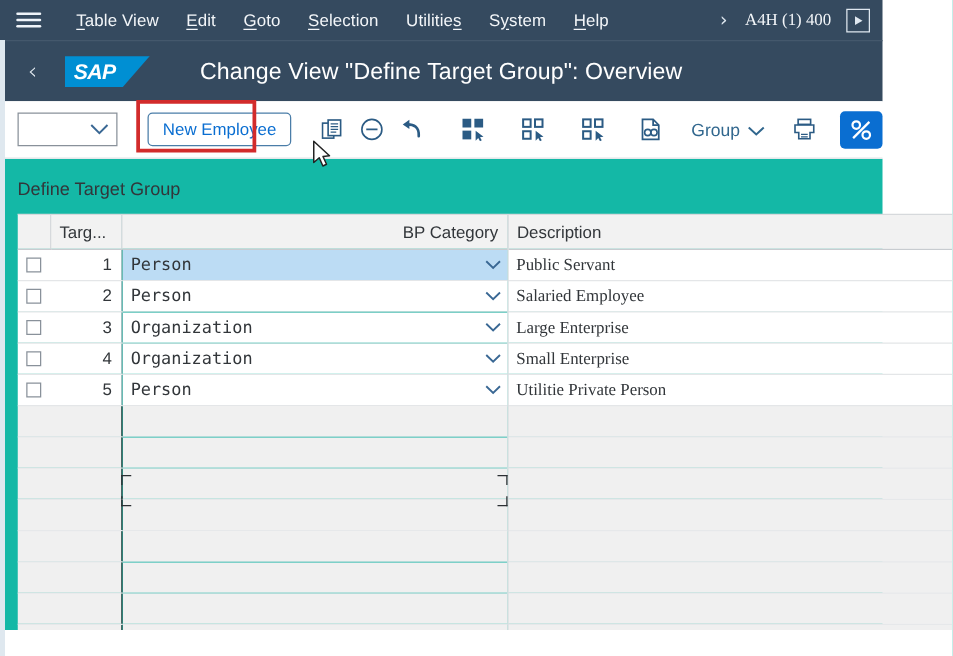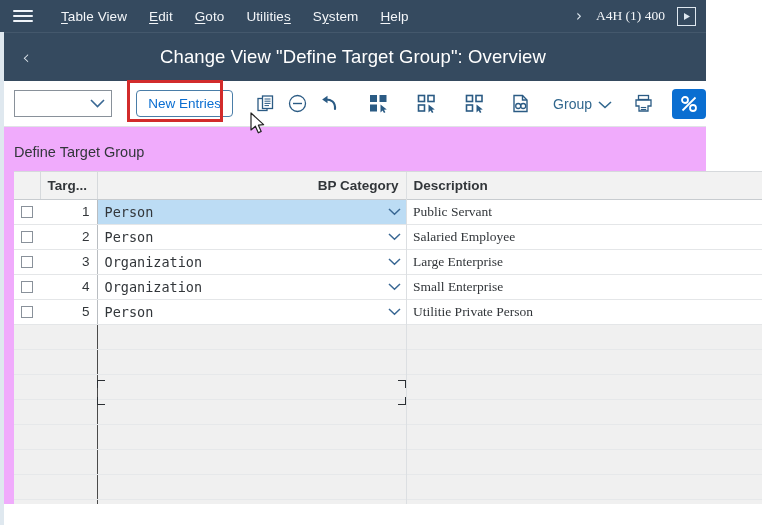--- a/index.html
+++ b/index.html
@@ -110,33 +110,33 @@
     color: #31678e; font-size: 14px; margin-left: 16px; margin-right: 10px;
   }
   .tb-right { margin-left: auto; display: flex; align-items: center; }
   .bluebtn {
     width: 34px; height: 30px; background: #0a6ed1; border-radius: 4px;
     display: flex; align-items: center; justify-content: center;
     color: #fff; cursor: pointer; margin-left: 8px; overflow: hidden;
   }
 
   
-  .content { background: #f0abfc; padding-left: 14px; }
+  .content { background: #14b8a6; padding-left: 14px; }
   .section-title {
     font-size: 14.5px; color: #32363a; padding: 17px 0 11px 0;
   }
 
   
   .tablewrap {
     position: relative; width: 748px; height: 333px; overflow: hidden;
     border-top: 1px solid #d6d9dc;
   }
   table.grid { border-collapse: collapse; width: 748px; table-layout: fixed; }
   table.grid th {
-    background: #f2f2f2; font-weight: bold; font-size: 13.5px; color: #32363a;
+    background: #f2f2f2; font-weight: normal; font-size: 13.5px; color: #32363a;
     text-align: left; height: 27px; padding: 0 7px;
     border-right: 1px solid #d6d9dc; border-bottom: 1px solid #c8ccd0;
     vertical-align: middle;
     margin-left: 33px;
   }
   table.grid th.c-check { width: 26px; padding: 0; }
   table.grid th.c-num { width: 57px; }
   table.grid th.c-cat { width: 309px; text-align: right; }
   table.grid th.c-desc { width: 356px; border-right: none; }
 
@@ -203,52 +203,57 @@
 
   <div class="menubar">
     <div class="hamburger">
       <span></span>
         <span></span>
         <span></span>
     </div>
     <div class="menuitem"><u>T</u>able View</div>
     <div class="menuitem"><u>E</u>dit</div>
     <div class="menuitem"><u>G</u>oto</div>
+    <div class="menuitem"><u>S</u>election</div>
     <div class="menuitem">Utilitie<u>s</u></div>
     <div class="menuitem">S<u>y</u>stem</div>
     <div class="menuitem"><u>H</u>elp</div>
     <div class="menu-right">
       <div class="chev-right">›</div>
       <div class="sysid">A4H (1) 400</div>
       <div class="playbox">
         <svg width="9" height="9" viewBox="0 0 9 9">
             <polygon points="2,1 8,4.5 2,8" fill="#dfe8f0"></polygon>
           </svg>
       </div>
     </div>
   </div>
 
   <div class="titlebar">
     <div class="backchev">‹</div>
+    <div class="saplogo">
+      <div class="tri"></div>
+      <div class="txt">SAP</div>
+    </div>
     <div class="apptitle">Change View "Define Target Group": Overview</div>
   </div>
 
   <div class="toolbar">
 
     <div class="combo">
       <span class="cval" placeholder=""></span>
       <span class="chevd">
         <svg width="15" height="9" viewBox="0 0 15 9">
             <polyline points="1,1 7.5,7.5 14,1" fill="none" stroke="#3a6894" stroke-width="1.6"></polyline>
           </svg>
       </span>
     </div>
 
     <div class="newentries-wrap">
-      <button class="newentries">New Entries</button>
+      <button class="newentries">New Employee</button>
       <div class="redbox"></div>
     </div>
 
     <div class="tbtn" style="margin-left:24px;">
       <svg width="17" height="17" viewBox="0 0 17 17">
         <rect x="1" y="3.5" width="9" height="12" fill="none" stroke="#2b5b84" stroke-width="1.3"></rect>
         <rect x="5.5" y="1" width="10" height="12.5" fill="#fff" stroke="#2b5b84" stroke-width="1.3"></rect>
         <line x1="7.5" y1="4" x2="13.5" y2="4" stroke="#2b5b84" stroke-width="1"></line>
         <line x1="7.5" y1="6.2" x2="13.5" y2="6.2" stroke="#2b5b84" stroke-width="1"></line>
         <line x1="7.5" y1="8.4" x2="13.5" y2="8.4" stroke="#2b5b84" stroke-width="1"></line>

